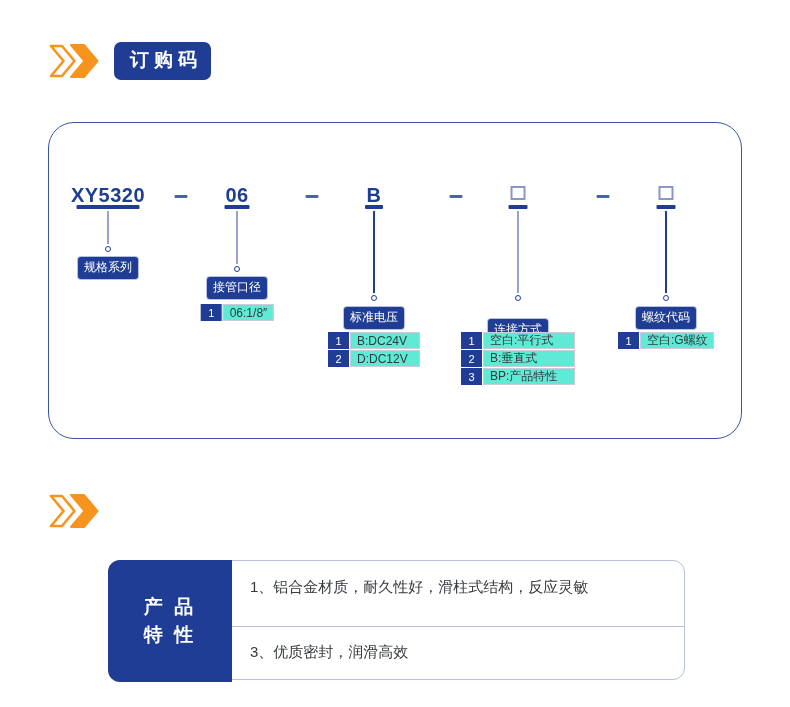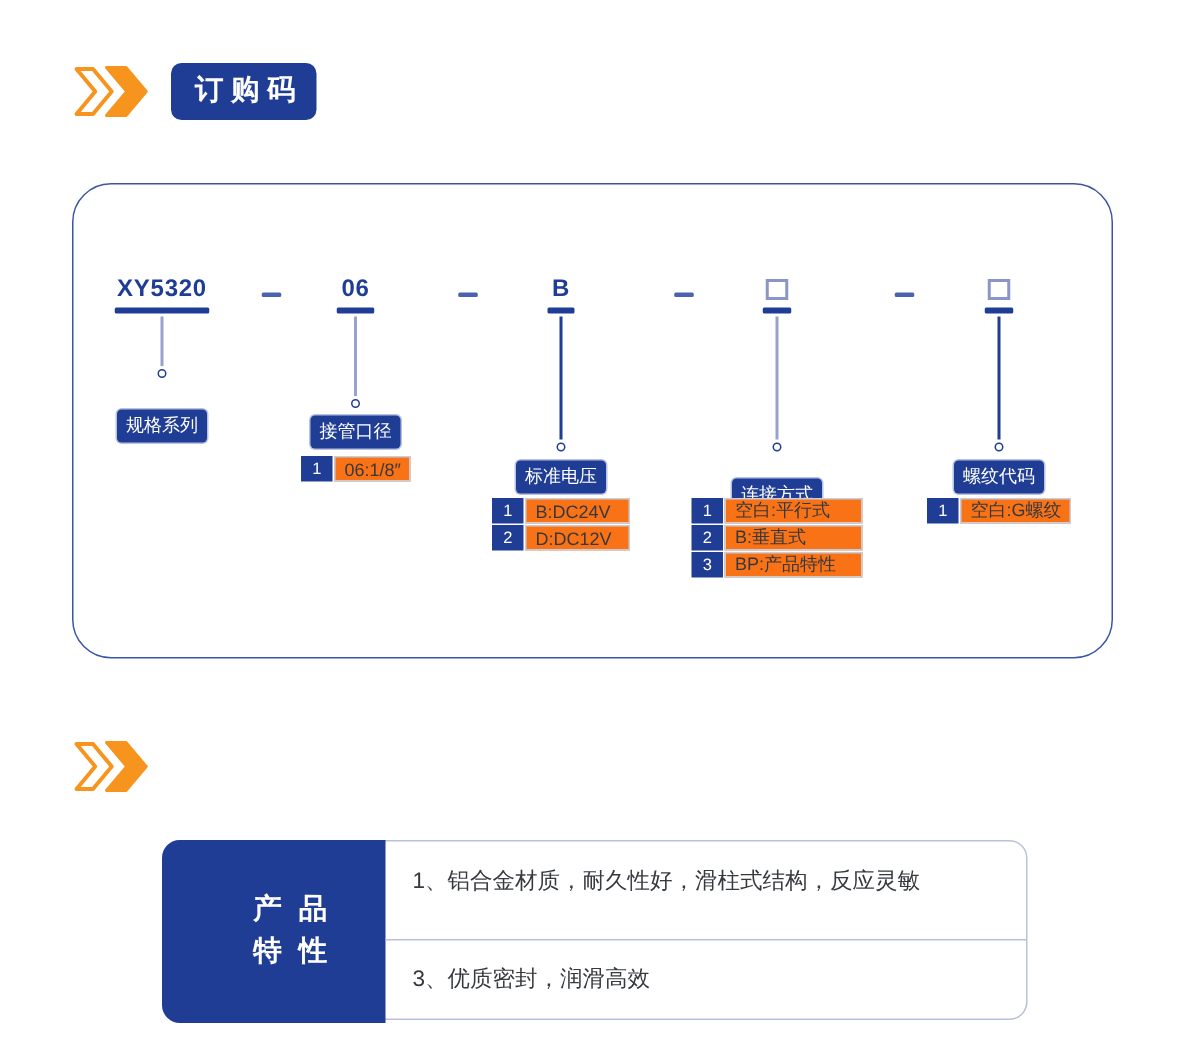--- a/index.html
+++ b/index.html
@@ -18,21 +18,21 @@
     white-space:nowrap;
   }
   
   .diagram-box {
     position:absolute; left:48px; top:122px; width:694px; height:317px;
     border:1.5px solid #3A55A5; border-radius:26px; box-sizing:border-box;
   }
   .seg { position:absolute; top:0; width:0; }
   .seg > div { position:absolute; transform:translateX(-50%); left:0; }
   .seg-code {
-    top:61px; color:#1F3D94; font-weight:bold; font-size:16px;
+    top:61px; color:#1F3D94; font-weight:bold; font-size:20px;
     letter-spacing:0.5px; white-space:nowrap;
   }
   .blank-square {
     top:63px; width:11px; height:10px; border:2px solid #8A96C8; background:#fff;
   }
   .code-underline { top:82px; height:3.5px; background:#1F3D94; border-radius:1px; }
   .vline { top:88px; width:2px; }
   .vline.light { background:#98A2CE; }
   .vline.dark  { background:#1F3D94; }
   .node-circle {
@@ -50,35 +50,35 @@
   
   .opt-table { display:flex; flex-direction:column; }
   .opt-row { display:flex; height:17px; margin-top:1px; }
   .opt-row:first-child { margin-top:0; }
   .opt-idx {
     width:21px; background:#1F3D94; color:#fff; font-size:11px;
     display:flex; align-items:center; justify-content:center; margin-right:1px;
     flex:0 0 21px;
   }
   .opt-val {
-    background:#f97316; border:1px solid #C9CDD8; color:#35383F; font-size:12px;
+    background:#5eead4; border:1px solid #C9CDD8; color:#35383F; font-size:12px;
     display:flex; align-items:center; padding:0 5px 0 6px; white-space:nowrap;
     box-sizing:border-box;
   }
   
   .features {
     position:absolute; left:108px; top:560px; width:577px; height:120px;
     border:1px solid #B9C1D9; border-radius:12px; box-sizing:border-box;
     display:flex; background:#fff;
   }
   .f-left {
     flex:0 0 124px; margin:-1px 0 -1px -1px; height:122px; background:#1F3D94;
     border-radius:12px 0 0 12px; display:flex; flex-direction:column;
     align-items:center; justify-content:center; color:#fff; font-size:19px;
-    font-weight:bold; letter-spacing:3px; line-height:28px;padding-left:25px;
+    font-weight:bold; letter-spacing:3px; line-height:28px;
   }
   .f-rows { flex:1; display:flex; flex-direction:column;gap:12px; }
   .f-row {
     flex:1; display:flex; align-items:center; padding-left:18px;
     font-size:15px; color:#36393E;
   }
   .f-row + .f-row { border-top:1px solid #B9C1D9; }
 </style>
 </head>
 <body>
@@ -91,21 +91,21 @@
   <div class="badge-title">订购码</div>
 </div>
 
 <div class="diagram-box">
 
   <div class="seg" style="left:59px">
     <div class="seg-code">XY5320</div>
     <div class="code-underline" style="width:63px"></div>
     <div class="vline light" style="height:33px"></div>
     <div class="node-circle" style="top:123px"></div>
-    <div class="seg-label" style="top:150px">规格系列</div>
+    <div class="seg-label" style="top:134px">规格系列</div>
   </div>
 
   <div class="seg" style="left:188px">
     <div class="seg-code">06</div>
     <div class="code-underline" style="width:25px"></div>
     <div class="vline light" style="height:53px"></div>
     <div class="node-circle" style="top:143px"></div>
     <div class="seg-label" style="top:154px">接管口径</div>
     <div class="opt-table" style="top:181px">
       <div class="opt-row">

